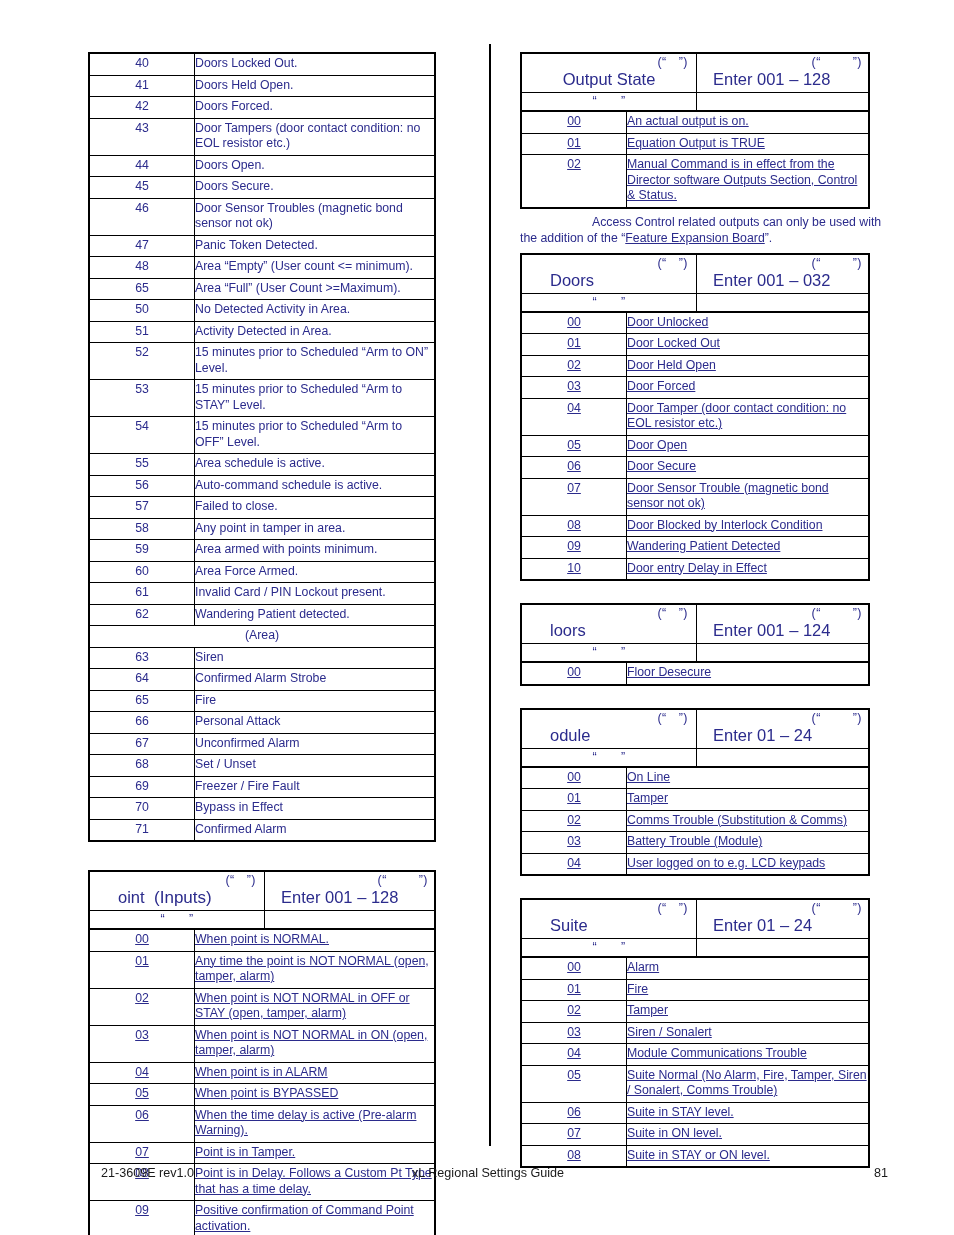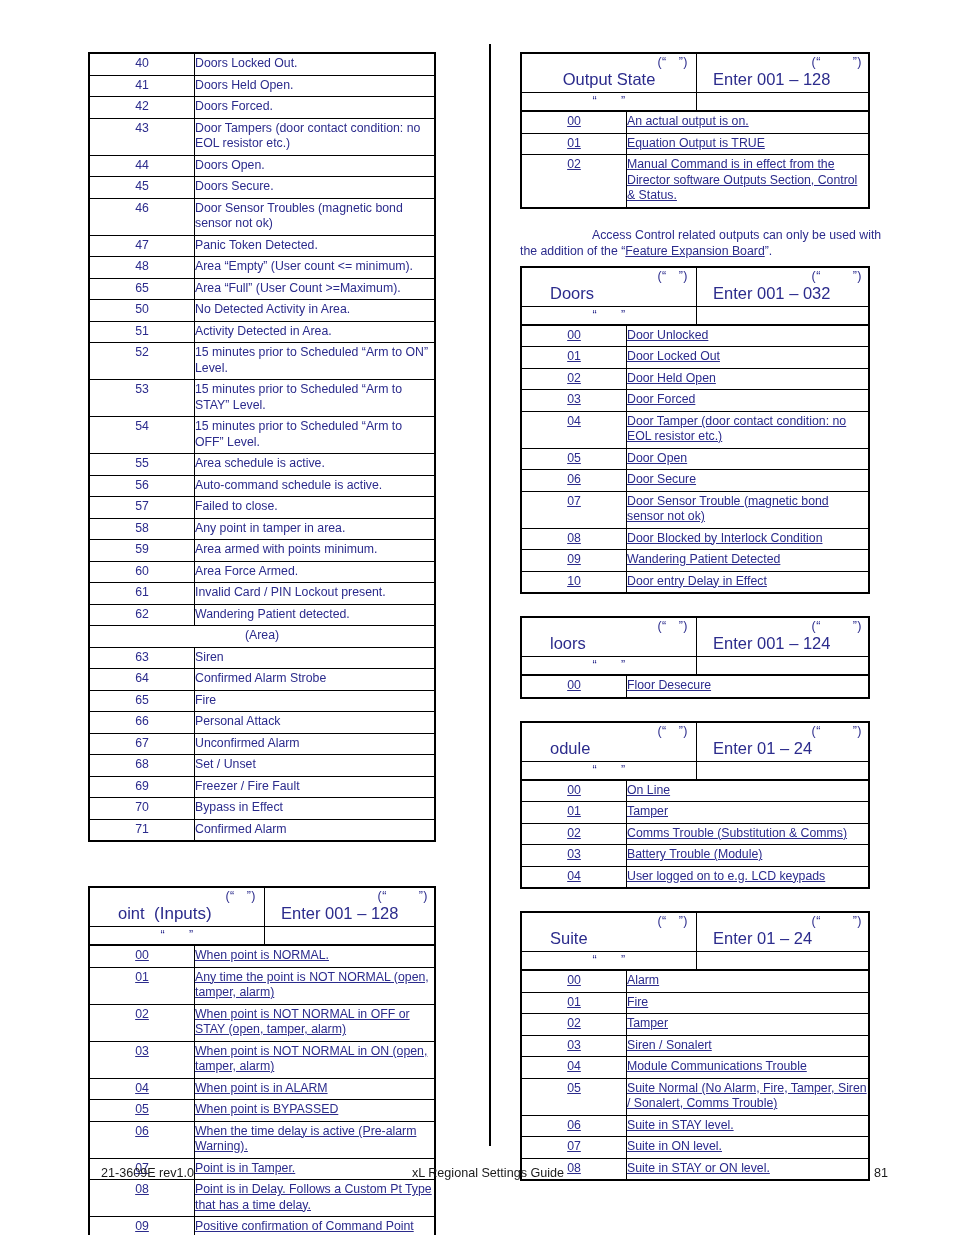--- a/index.html
+++ b/index.html
@@ -40,21 +40,21 @@
     width: 2px;
     height: 1102px;
     background: #000000;
   }
 
   
   table.tbl {
     border-collapse: collapse;
     width: 100%;
     table-layout: fixed;
-    margin: 0 0 16px 0;
+    margin: 0 0 0 0;
     border: 2px solid #000;
   }
   table.tbl td {
     border: 1px solid #000;
     padding: 2px 0 3px 0;
     font-size: 12.3px;
     line-height: 15.5px;
     vertical-align: top;
     color: #2b2b8c;
   }
@@ -145,21 +145,21 @@
     line-height: 15.5px;
     vertical-align: top;
     color: #2b2b8c;
   }
 
   
   .para {
     font-size: 12.3px;
     line-height: 16px;
     color: #2b2b8c;
-    margin: 18px 0 7px 0;
+    margin: 5px 0 7px 0;
     text-indent: 72px;
     width: 366px;
   }
   .para .u { text-decoration: underline; }
   .gap-md { height: 22px; }
   .gap-lg { height: 28px; }
 
   
   .footer {
     position: absolute;

